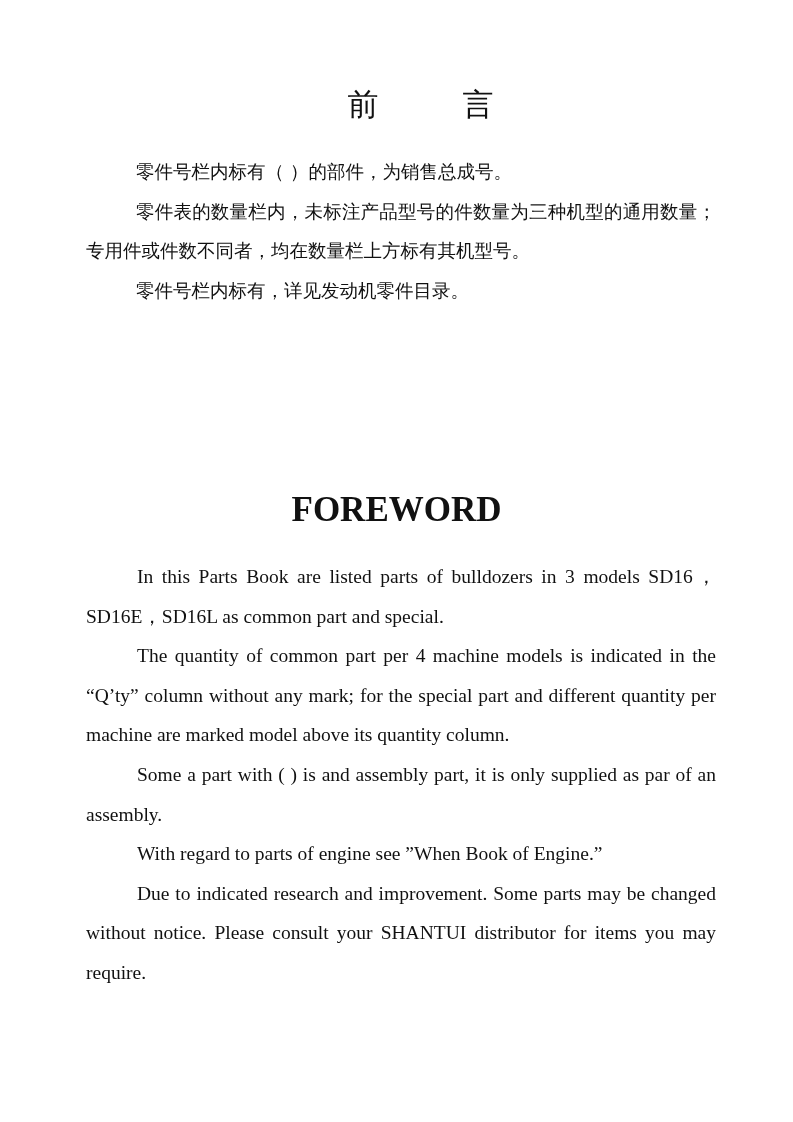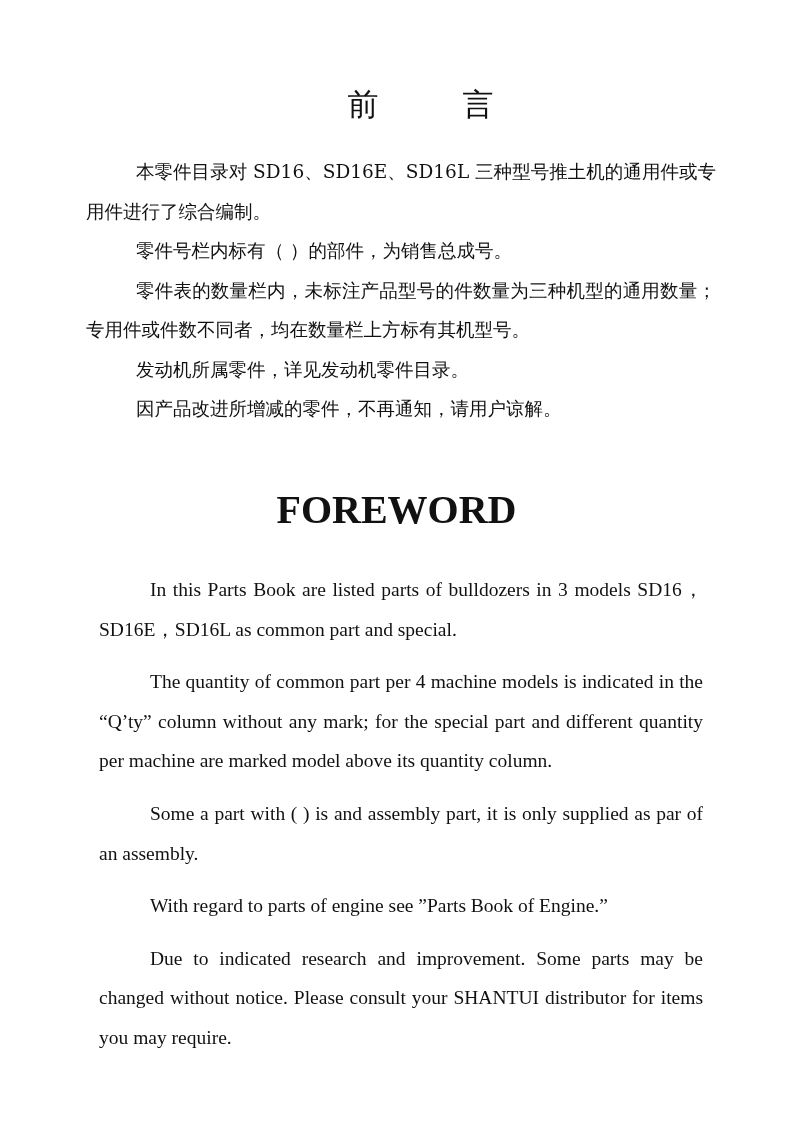--- a/index.html
+++ b/index.html
@@ -14,49 +14,47 @@
   .cn-title span { display: inline-block; }
   .cn-title .gap { width: 84px; }
   .cn-body {
     position: absolute; top: 152px; left: 86px; width: 630px;
     font-family: "DejaVu Serif", "Liberation Serif", serif; font-size: 18.5px; line-height: 39.5px;
     text-align: justify;
   }
   .cn-body p { margin: 0; text-indent: 50px; }
   .en-title {
     position: absolute; top: 487px; left: 0; width: 793px; text-align: center;
-    font-family: "Liberation Serif", serif; font-weight: bold; font-size: 40px; line-height: 46px;
+    font-family: "Liberation Serif", serif; font-weight: bold; font-size: 35px; line-height: 46px;
   }
   .en-body {
     position: absolute; top: 557px; left: 86px; width: 630px;
     font-family: "Liberation Serif", serif; font-size: 19.5px; line-height: 39.6px;
     text-align: justify;
   }
-  .en-body p { margin: 13px; text-indent: 51px; }
+  .en-body p { margin: 0; text-indent: 51px; }
 </style>
 </head>
 <body>
 
 <div class="page">
 
   <div class="cn-title">
     <span>前</span><span class="gap"></span><span>言</span>
   </div>
 
   <div class="cn-body">
-    <p>本零件目录对 SD16、SD16E、SD16L 三种型号推土机的通用件或专用件进行了综合编制。</p>
     <p>零件号栏内标有（ ）的部件，为销售总成号。</p>
     <p>零件表的数量栏内，未标注产品型号的件数量为三种机型的通用数量；专用件或件数不同者，均在数量栏上方标有其机型号。</p>
-    <p>发动机所属零件，详见发动机零件目录。</p>
-    <p>因产品改进所增减的零件，不再通知，请用户谅解。</p>
+    <p>零件号栏内标有，详见发动机零件目录。</p>
   </div>
 
   <div class="en-title">FOREWORD</div>
 
   <div class="en-body">
     <p>In this Parts Book are listed parts of bulldozers in 3 models SD16，SD16E，SD16L as common part and special.</p>
     <p>The quantity of common part per 4 machine models is indicated in the “Q’ty” column without any mark; for the special part and different quantity per machine are marked model above its quantity column.</p>
     <p>Some a part with (    ) is and assembly part, it is only supplied as par of an assembly.</p>
-    <p>With regard to parts of engine see ”Parts Book of Engine.”</p>
+    <p>With regard to parts of engine see ”When Book of Engine.”</p>
     <p>Due to indicated research and improvement. Some parts may be changed without notice. Please consult your SHANTUI distributor for items you may require.</p>
   </div>
 
 </div>
 
 </body></html>

